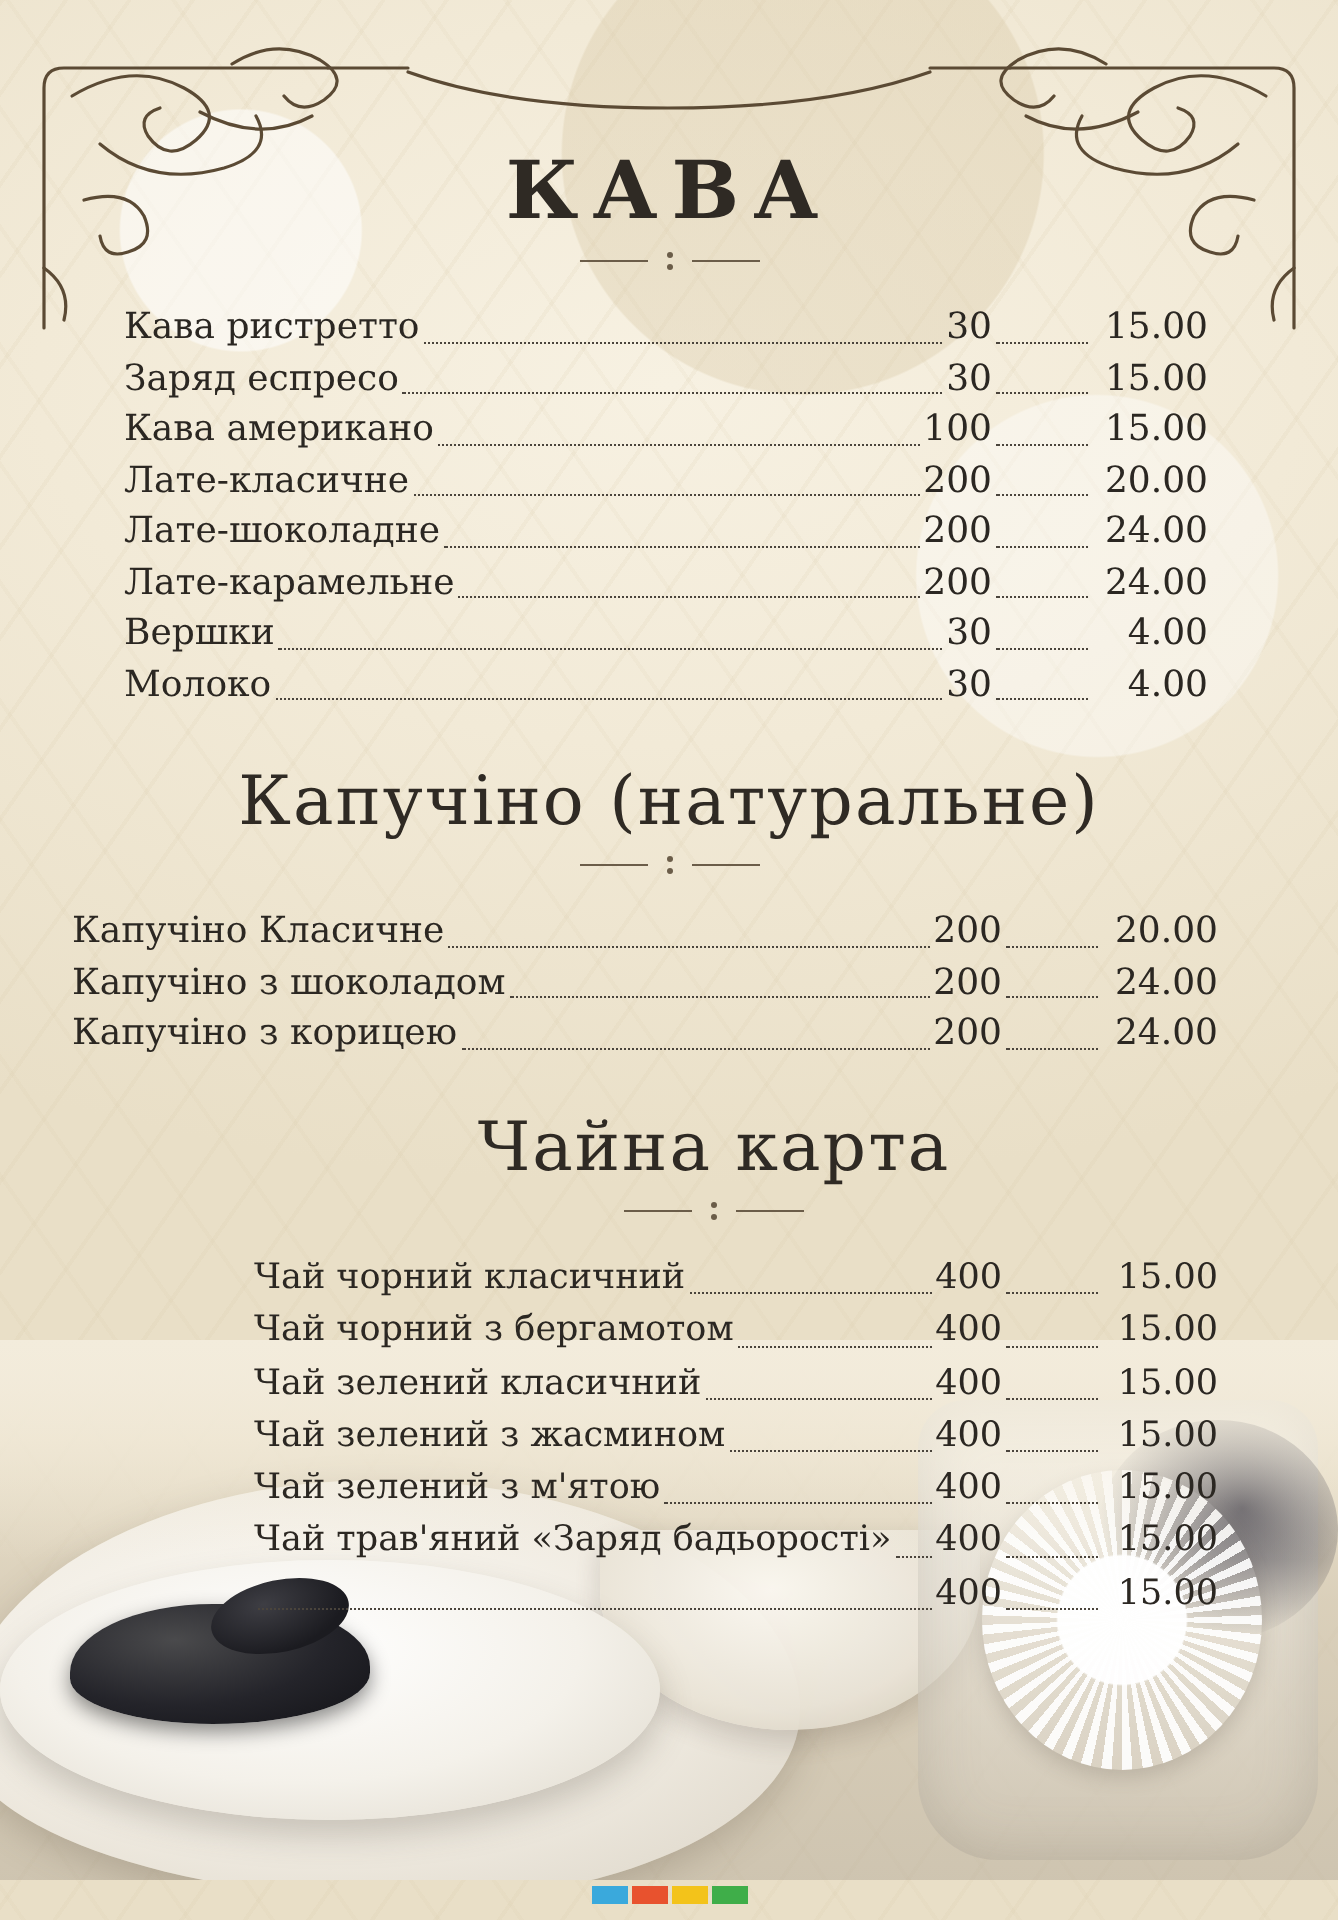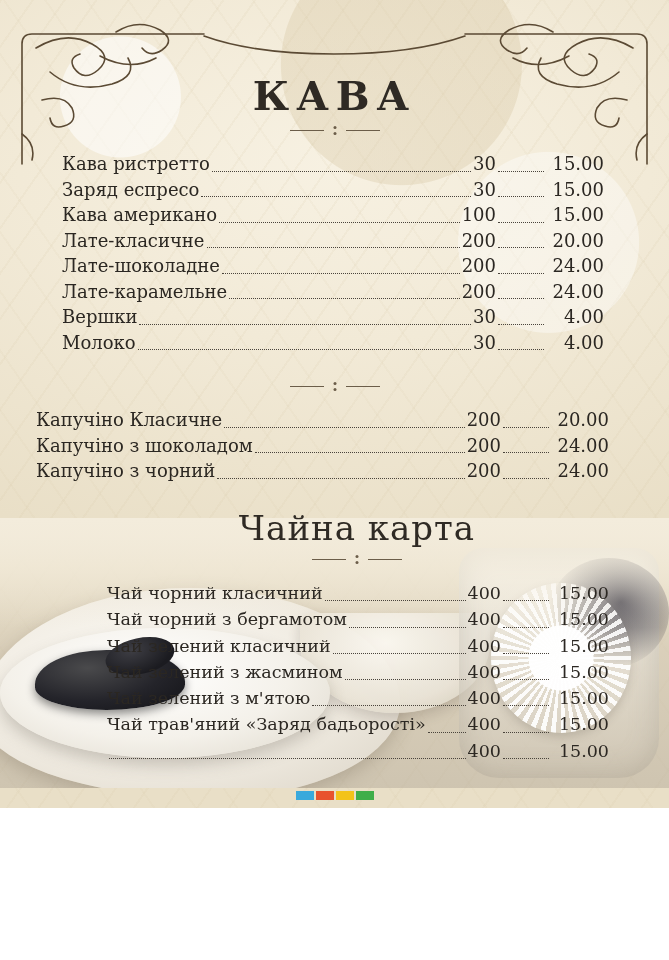--- a/index.html
+++ b/index.html
@@ -9,21 +9,21 @@
   body {
     width: 669px;
     height: 960px;
     font-family: "Liberation Serif", serif;
     background: #ffffff;
     overflow: hidden;
   }
   .page {
     position: relative;
     width: 669px;
-    height: 808px;
+    height: 960px;
     overflow: hidden;
     background:
       radial-gradient(ellipse 700px 400px at 50% 20%, #f7f1e2 0%, #f2ead7 45%, #e9dfc7 100%);
   }
   
   .texture {
     position: absolute;
     inset: 0;
     background-image:
       radial-gradient(circle at 18% 12%, rgba(255,255,255,0.55) 0 60px, rgba(255,255,255,0) 61px),
@@ -240,21 +240,21 @@
   .item .price {
     white-space: nowrap;
     width: 58px;
     text-align: right;
   }
 
   .block-coffee { padding: 14px 65px 0 62px; }
   .block-cappuccino { padding: 14px 60px 0 36px; }
   .block-tea { padding: 14px 60px 0 62px; }
 
-  .tea-items .item { font-size: 17.5px; line-height: 1.5; }
+  .tea-items .item { font-size: 17.5px; line-height: 1.5; margin-left: 20px; }
 
   .footer-dots {
     position: absolute;
     left: 0;
     right: 0;
     bottom: 8px;
     display: flex;
     justify-content: center;
     gap: 2px;
   }
@@ -365,40 +365,41 @@
           <span class="name">Молоко</span>
           <span class="leader"></span>
           <span class="vol">30</span>
           <span class="leader2"></span>
           <span class="price">4.00</span>
         </li>
       </ul>
     </div>
 
     <div class="section" style="margin-top:26px;">
+      <h2 class="section-title title-sub">Капучіно (натуральне)</h2>
       <div class="divider">
           <span></span>
         </div>
       <ul class="items block-cappuccino">
         <li class="item">
           <span class="name">Капучіно Класичне</span>
           <span class="leader"></span>
           <span class="vol">200</span>
           <span class="leader2"></span>
           <span class="price">20.00</span>
         </li>
         <li class="item">
           <span class="name">Капучіно з шоколадом</span>
           <span class="leader"></span>
           <span class="vol">200</span>
           <span class="leader2"></span>
           <span class="price">24.00</span>
         </li>
         <li class="item">
-          <span class="name">Капучіно з чорний</span>
+          <span class="name">Капучіно з корицею</span>
           <span class="leader"></span>
           <span class="vol">200</span>
           <span class="leader2"></span>
           <span class="price">24.00</span>
         </li>
       </ul>
     </div>
 
     <div class="section" style="margin-top:24px;padding-left:45px;">
       <h2 class="section-title title-sub">Чайна карта</h2>

